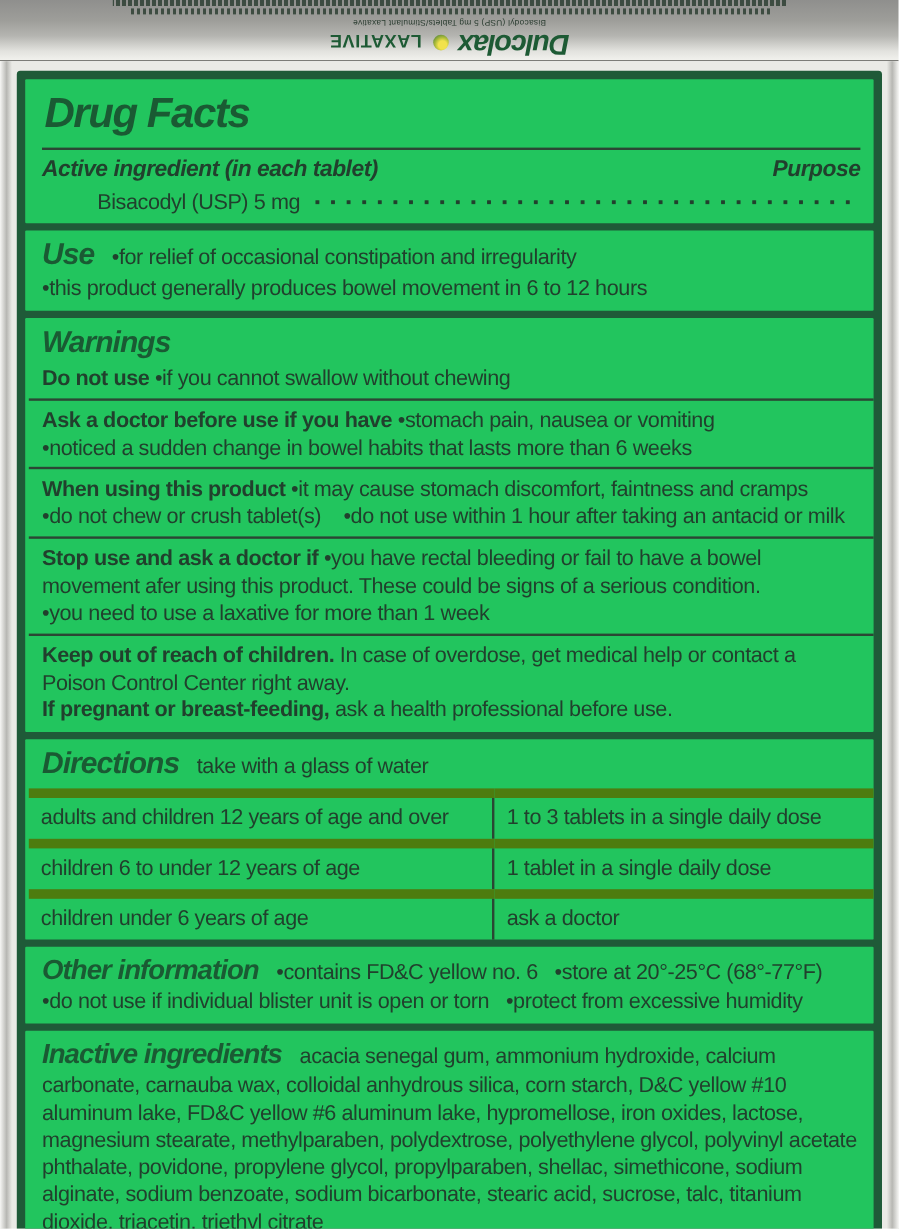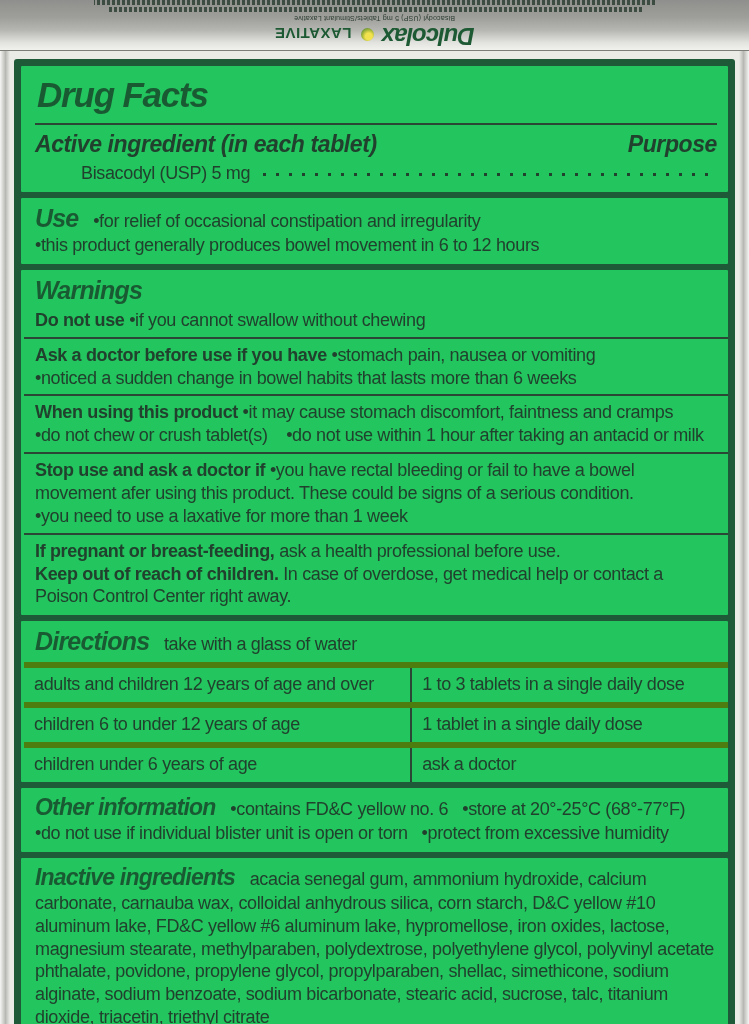--- a/index.html
+++ b/index.html
@@ -45,28 +45,28 @@
   .h1{font-style:italic;font-weight:bold;font-size:35px;color:#1a5a33;
     letter-spacing:-1.2px;padding:2px 2px 6px 2px;}
   .rule{border:none;border-top:2px solid #2b4634;margin:0 0 5px 0;}
   .rule-full{border:none;border-top:2px solid #2b4634;margin:5px -11px;}
   .h2{font-style:italic;font-weight:bold;font-size:25px;color:#1a5a33;
     letter-spacing:-0.8px;}
   .h2-inline{margin-right:10px;}
   .lead{font-weight:bold;}
   .bullet-line{white-space:pre-wrap;}
   .row-flex{display:flex;align-items:baseline;justify-content:space-between;}
-  .ital-bold{font-style:italic;font-weight:bold;font-size:23px;letter-spacing:-0.4px;}
+  .ital-bold{font-style:italic;font-weight:bold;font-size:19px;letter-spacing:-0.4px;}
   .leader{flex:1;align-self:stretch;margin:0 8px;
     background-image:radial-gradient(circle,#21402d 1.7px,rgba(0,0,0,0) 2px);
     background-size:13px 13px;background-repeat:repeat-x;background-position:0 bottom;
     transform:translateY(-4px);}
   
   .dtable{width:calc(100% + 22px);margin:4px -11px -7px -11px;border-collapse:collapse;}
-  .dtable td{border-top:6px solid #4d7c0f;padding:5px 10px 6px 10px;vertical-align:top;border-radius:16px;}
+  .dtable td{border-top:8px solid #4d7c0f;padding:5px 10px 6px 10px;vertical-align:top;border-radius:16px;}
   .dtable td.dose{border-left:2px solid #2b4634;width:45%;}
 </style>
 </head>
 <body>
 
 <div class="photo">
 
   <div class="flap">
     <div class="flap-inner">
       <div class="brand-line">
@@ -119,24 +119,24 @@
           <div><span class="lead">When using this product</span><span class="bullet-line"> •it may cause stomach discomfort, faintness and cramps</span></div>
           <div class="bullet-line">•do not chew or crush tablet(s)    •do not use within 1 hour after taking an antacid or milk</div>
         </div>
         <hr class="rule-full">
         <div>
           <div><span class="lead">Stop use and ask a doctor if</span><span class="bullet-line"> •you have rectal bleeding or fail to have a bowel movement afer using this product. These could be signs of a serious condition.</span></div>
           <div class="bullet-line">•you need to use a laxative for more than 1 week</div>
         </div>
         <hr class="rule-full">
         <div>
-          <span class="lead">If pregnant or breast-feeding,</span><span> ask a health professional before use.</span>
+          <span class="lead">Keep out of reach of children.</span><span> In case of overdose, get medical help or contact a Poison Control Center right away.</span>
         </div>
         <div>
-          <span class="lead">Keep out of reach of children.</span><span> In case of overdose, get medical help or contact a Poison Control Center right away.</span>
+          <span class="lead">If pregnant or breast-feeding,</span><span> ask a health professional before use.</span>
         </div>
       </div>
 
       <div class="sec">
         <div>
           <span class="h2 h2-inline">Directions</span>
           <span>take with a glass of water</span>
         </div>
         <table class="dtable">
           <tbody>

